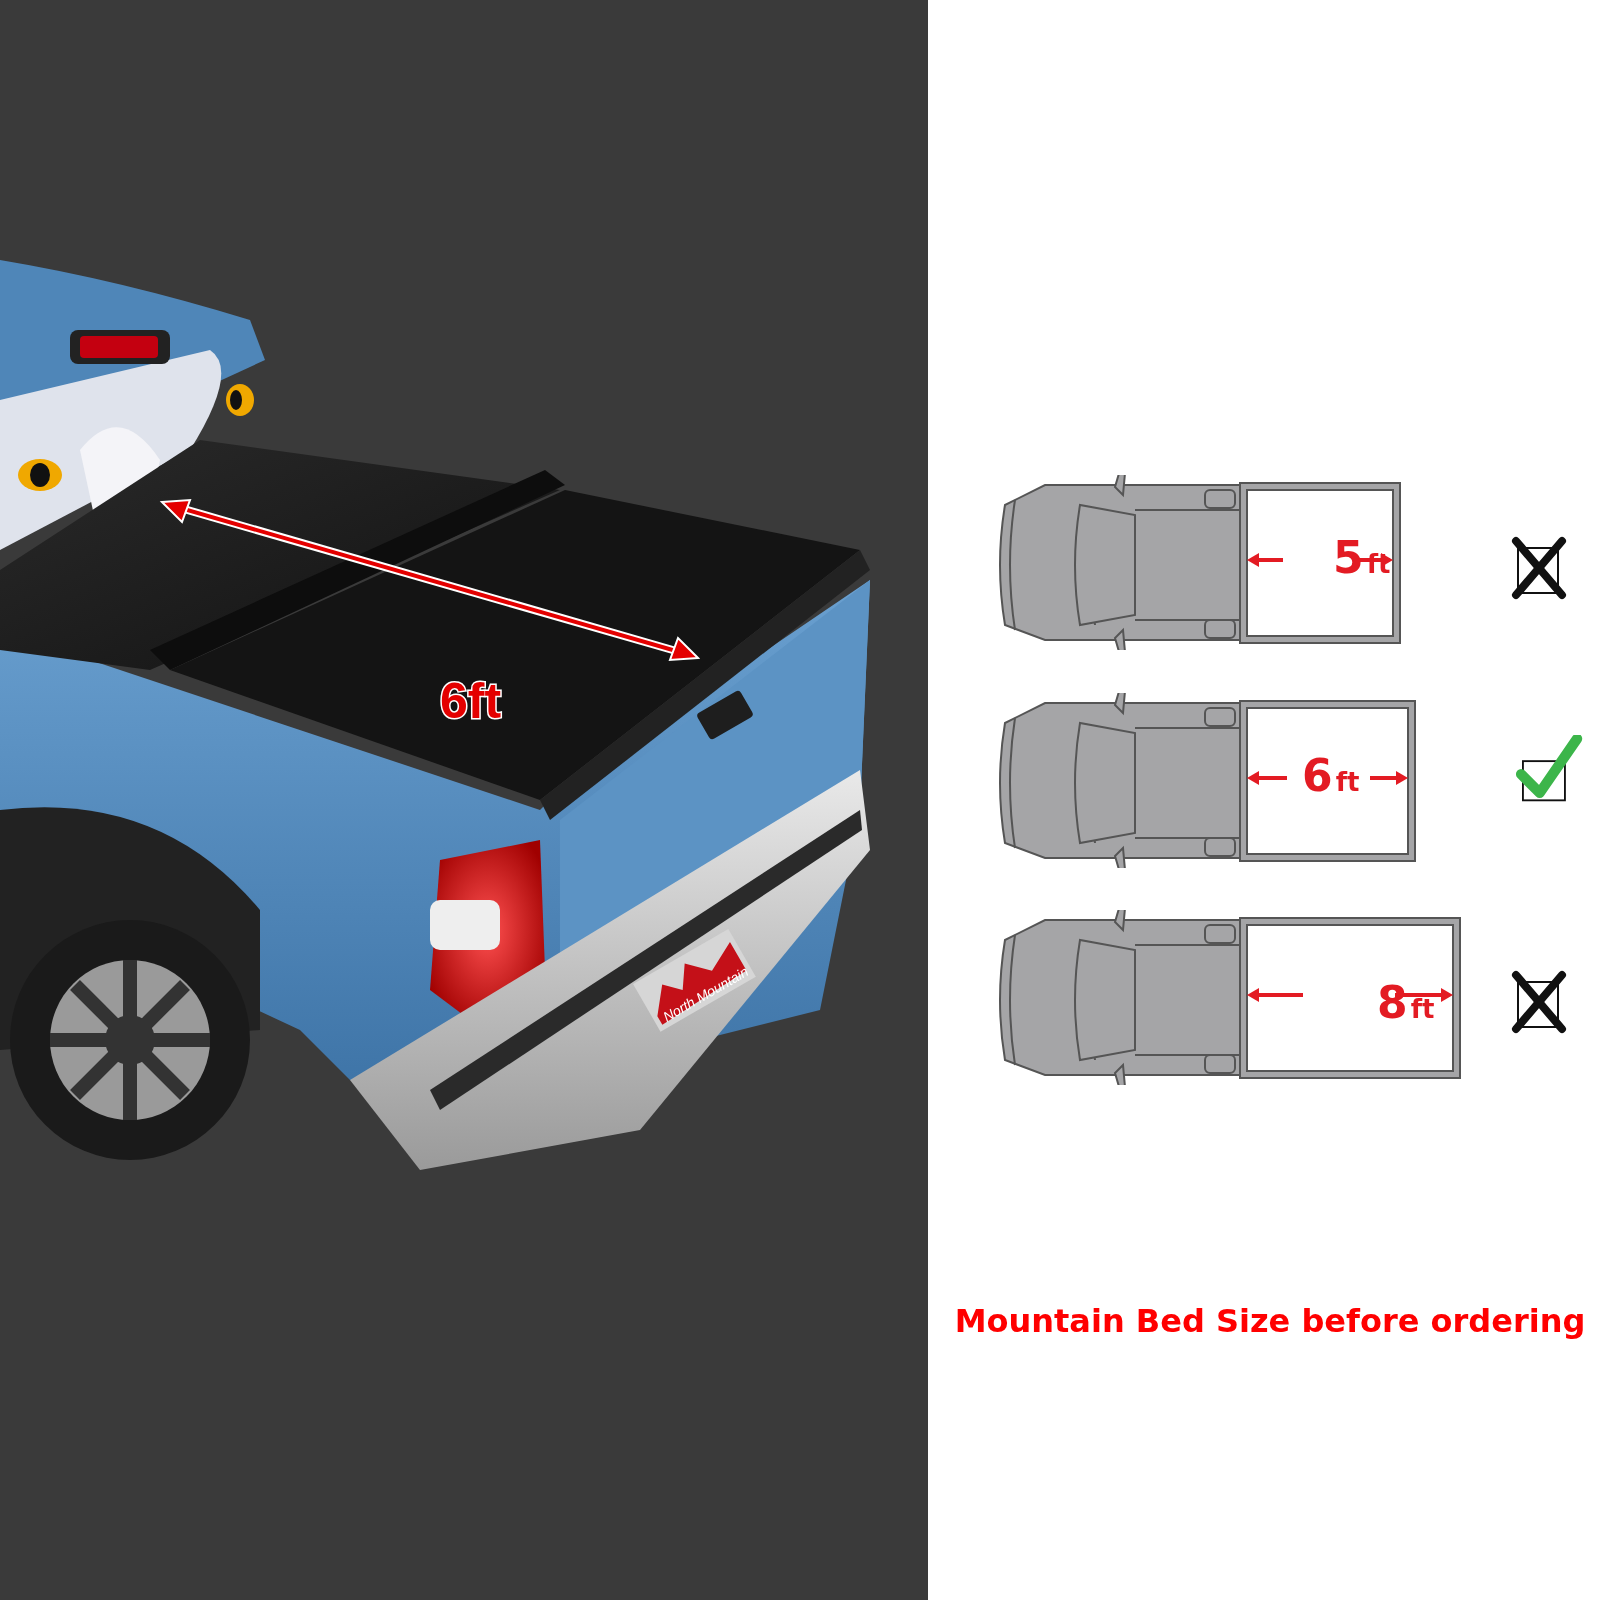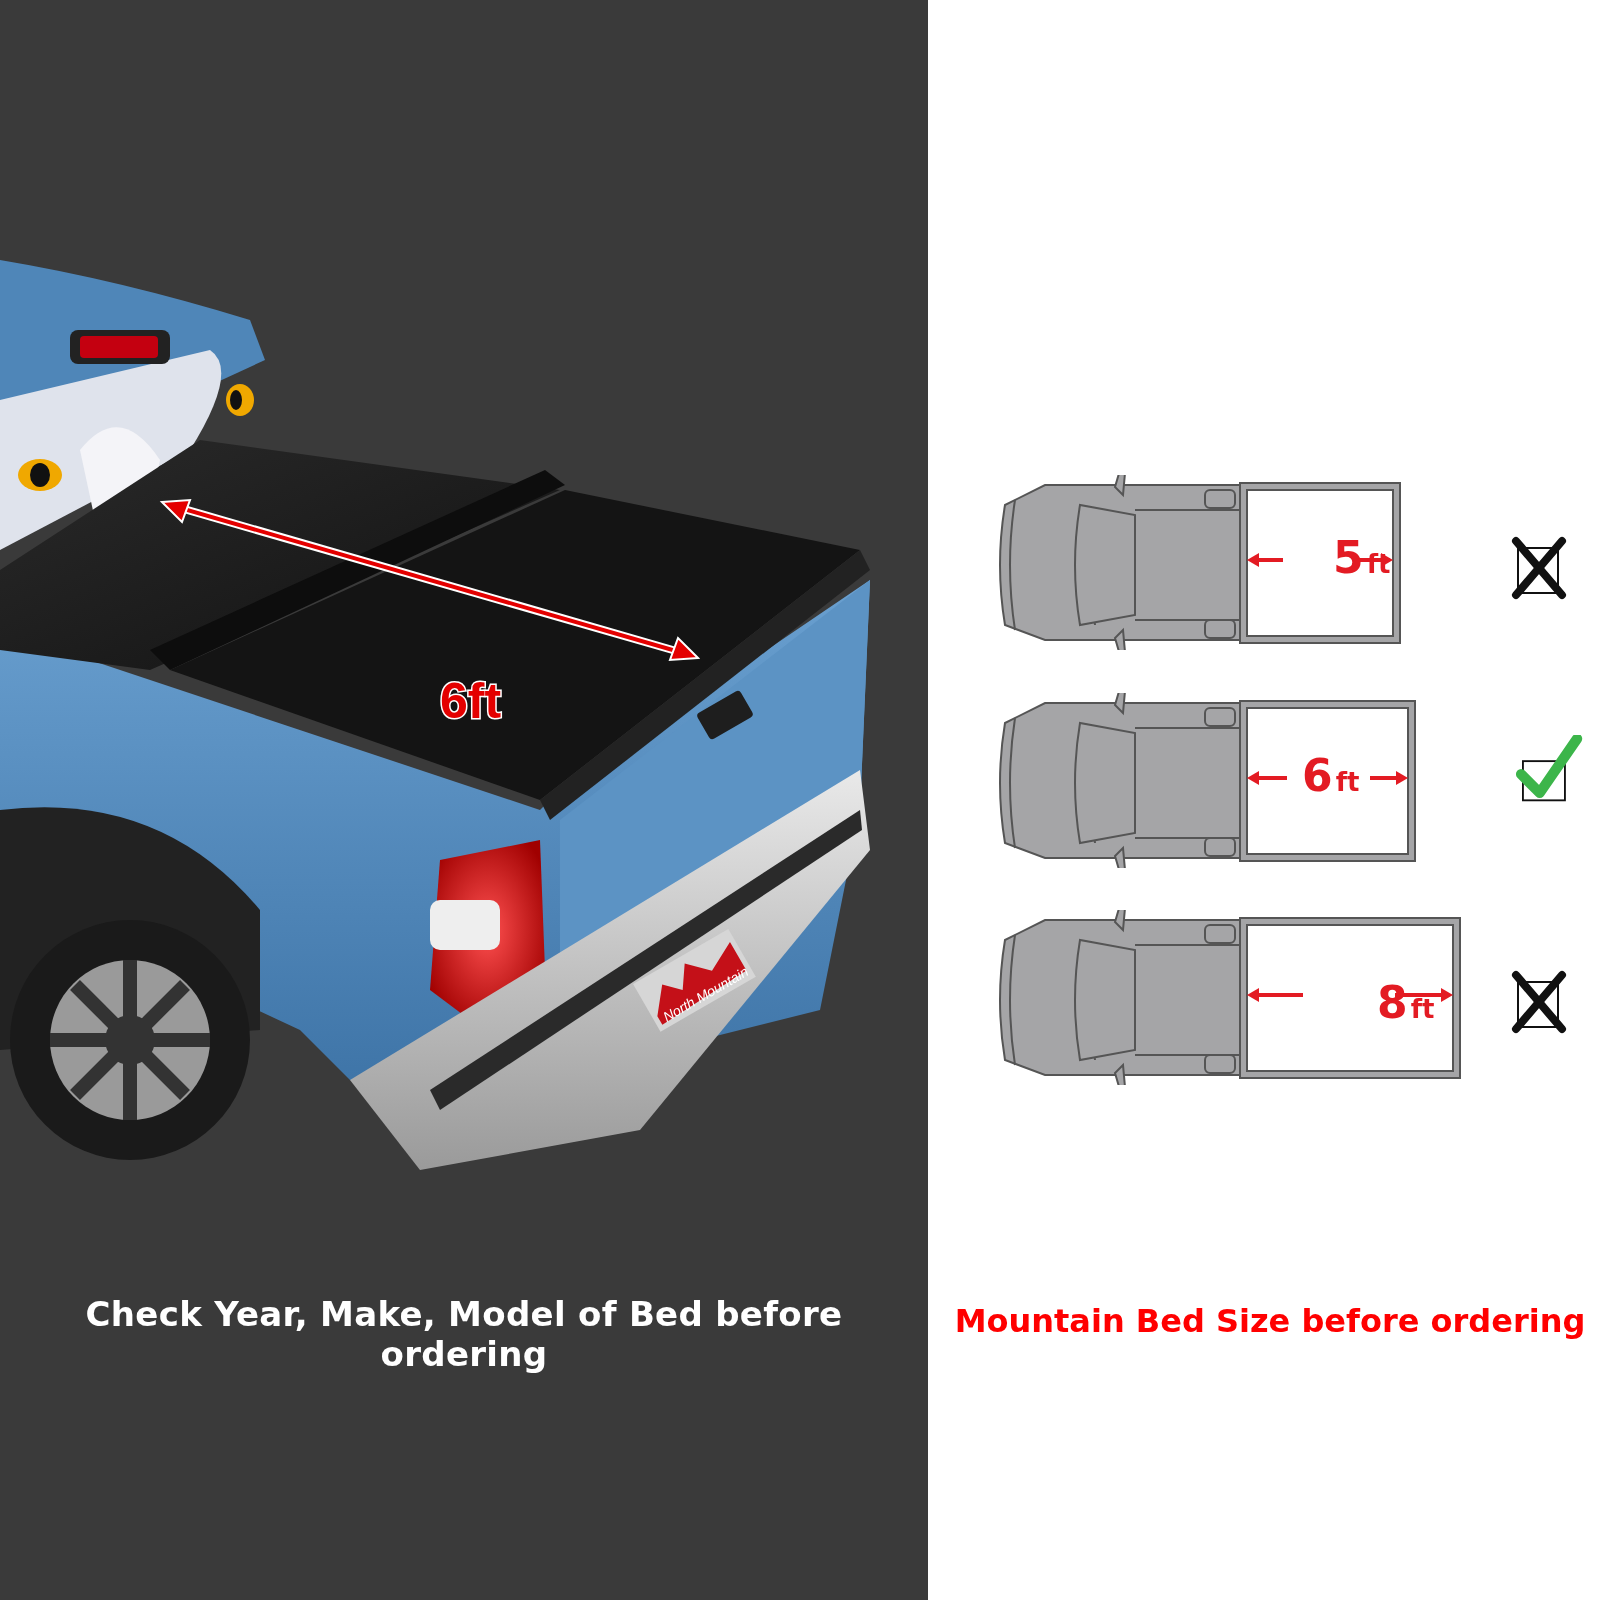--- a/index.html
+++ b/index.html
@@ -90,21 +90,20 @@
       <line x1="75" y1="735" x2="185" y2="845"></line>
       <line x1="185" y1="735" x2="75" y2="845"></line>
     </g>
 
     <line x1="170" y1="255" x2="690" y2="405" stroke="#fff" stroke-width="8"></line>
     <line x1="170" y1="255" x2="690" y2="405" stroke="#e40000" stroke-width="4"></line>
     <polygon points="162,252 190,250 182,272" fill="#e40000" stroke="#fff" stroke-width="2"></polygon>
     <polygon points="698,408 670,410 678,388" fill="#e40000" stroke="#fff" stroke-width="2"></polygon>
   </svg>
   <div class="photo-label">6ft</div>
-  <div class="left-caption">Check Year, Make, Model of Bed before ordering</div>
 </div>
 
 <div class="right"></div>
 
 <svg width="0" height="0" style="position:absolute">
   <defs>
     <g id="truckTop">
       <path d="M20 30 Q10 90 20 150 L60 165 L255 165 L255 10 L60 10 Z" fill="#a5a5a7" stroke="#555" stroke-width="2"></path>
       <path d="M30 25 Q20 90 30 155" fill="none" stroke="#555" stroke-width="2"></path>
       <path d="M95 30 L110 150" fill="none" stroke="#555" stroke-width="2"></path>

